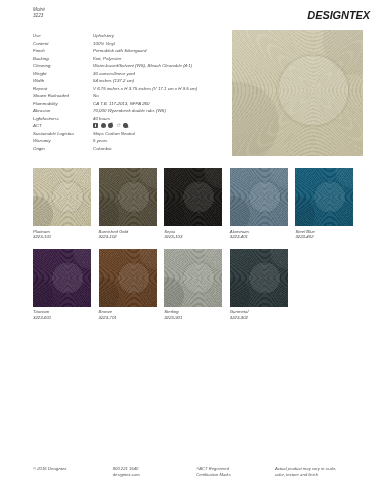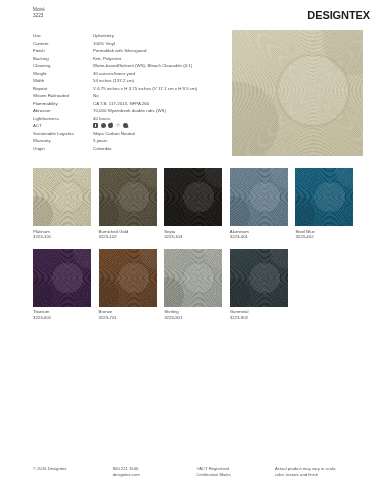--- a/index.html
+++ b/index.html
@@ -13,20 +13,21 @@
     font-family: "Liberation Sans", sans-serif;
     color: #3a3a3a;
     position: relative;
     overflow: hidden;
   }
   .page {
     width: 386px;
     height: 500px;
     position: relative;
     box-sizing: border-box;
+    font-style: italic;
   }
 
   
   .header {
     position: absolute;
     left: 33px;
     top: 7px;
     right: 16px;
     height: 22px;
   }

